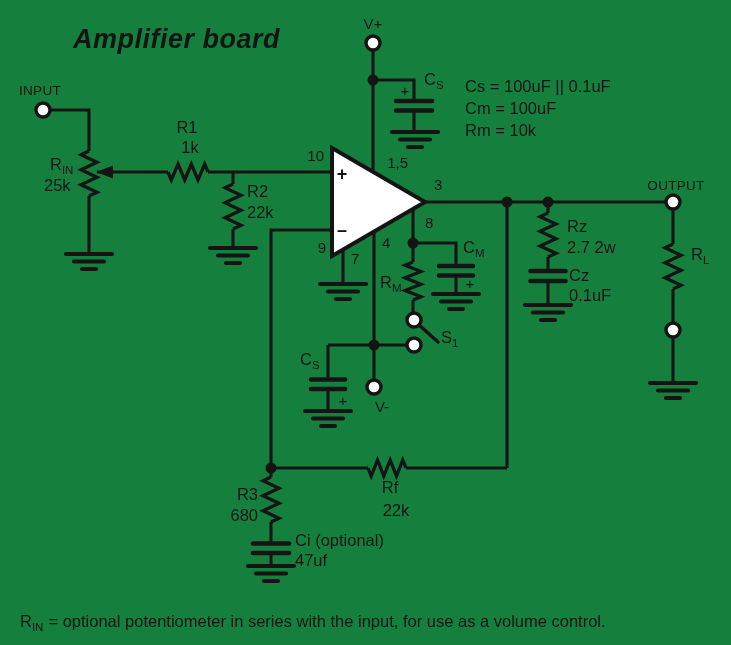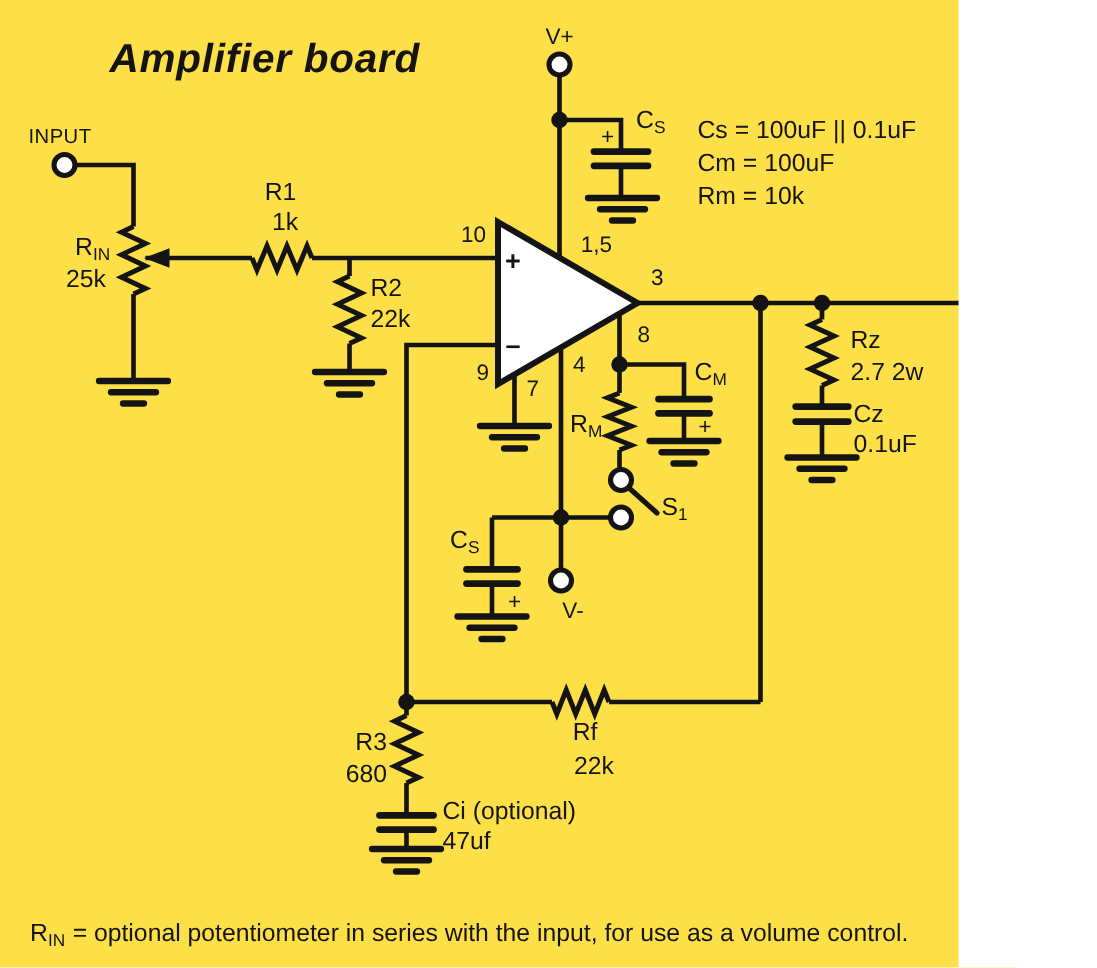--- a/index.html
+++ b/index.html
@@ -1,16 +1,16 @@
 <!DOCTYPE html>
 <html><head>
 <meta charset="utf-8">
 <style>
   html,body{margin:0;padding:0;background:#fff;}
-  .stage{position:relative;width:639px;height:645px;background:#fde047;overflow:hidden;
+  .stage{position:relative;width:731px;height:645px;background:#15803d;overflow:hidden;
          font-family:"Liberation Sans","DejaVu Sans",sans-serif;}
   svg{position:absolute;left:0;top:0;}
   text{fill:#141414;font-family:"Liberation Sans","DejaVu Sans",sans-serif;}
   .t-title{font-size:27px;font-weight:bold;font-style:italic;letter-spacing:.5px;}
   .t-term{font-size:13.5px;letter-spacing:.3px;}
   .t-lab{font-size:16.5px;}
   .t-pin{font-size:15px;}
   .t-note{font-size:16.5px;}
   .t-pm{font-size:15px;}
   .t-op{font-size:18px;font-weight:bold;}

